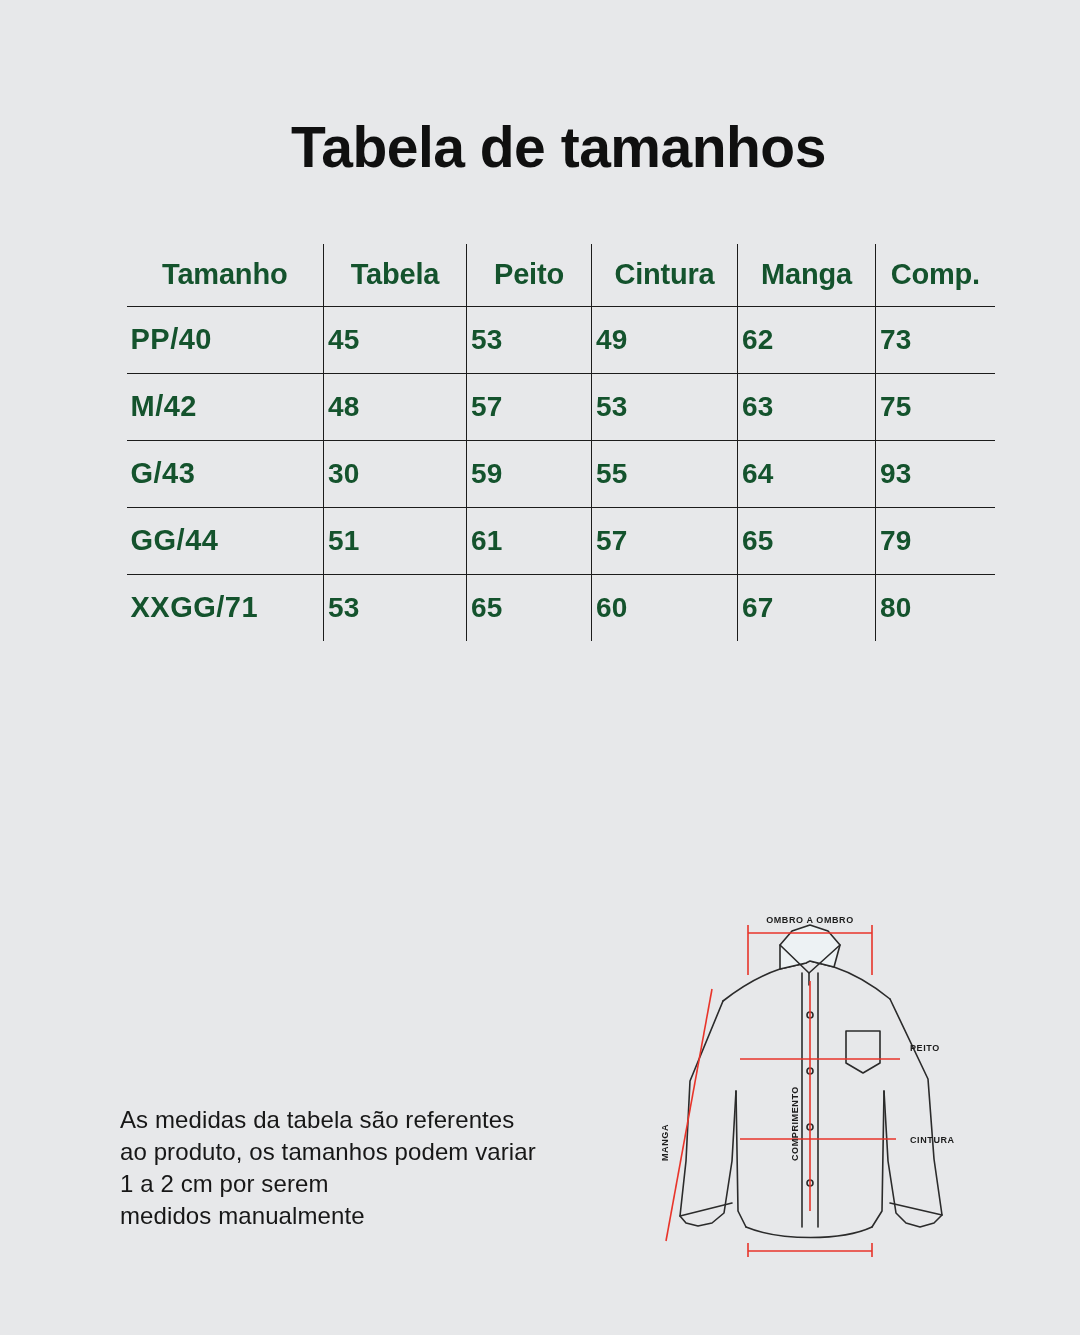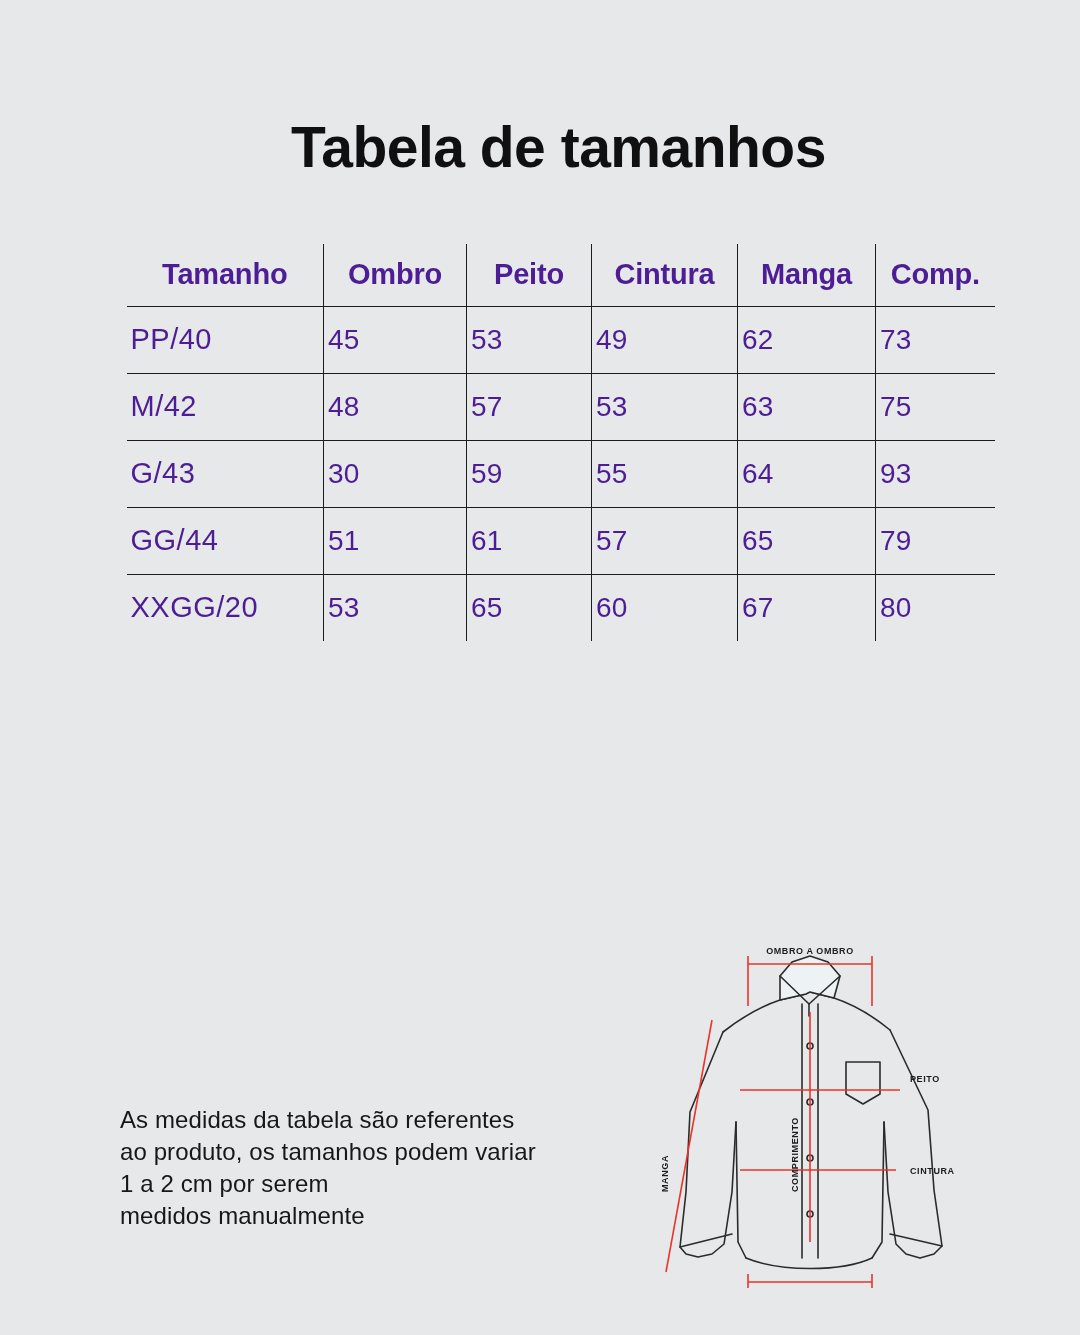--- a/index.html
+++ b/index.html
@@ -55,32 +55,32 @@
     border-collapse: collapse;
     width: 100%;
     table-layout: fixed;
     border: 2px solid #1c1c1c;
     border-radius: 10px;
     overflow: hidden;
   }
   table.size-table th,
   table.size-table td {
     border: 1.6px solid #1c1c1c;
-    color: #4c1d95;
+    color: #14532d;
   }
   table.size-table th {
     font-size: 29px;
     font-weight: 700;
     height: 62px;
     padding: 0 4px;
     letter-spacing: -0.2px;
   }
   table.size-table td {
     font-size: 28px;
-    font-weight: 400;
+    font-weight: 700;
     height: 66px;
     padding: 0 4px;
     letter-spacing: 0.3px;
   }
   table.size-table td.sizecol {
     font-size: 29px;
     letter-spacing: 0.5px;
   }
   
   .table-wrap {
@@ -109,21 +109,21 @@
     line-height: 1.34;
     color: #171717;
     letter-spacing: 0.1px;
     white-space: pre-line;
   }
 
   
   .illustration {
     position: absolute;
     left: 628px;
-    top: 942px;
+    top: 911px;
     width: 420px;
     height: 350px;
   }
   .illustration svg {
     display: block;
     width: 420px;
     height: 350px;
   }
 </style>
 </head>
@@ -141,21 +141,21 @@
         <col class="c-size">
           <col class="c-1">
           <col class="c-2">
           <col class="c-3">
           <col class="c-4">
           <col class="c-5">
       </colgroup>
       <thead>
         <tr>
           <th>Tamanho</th>
-          <th>Ombro</th>
+          <th>Tabela</th>
           <th>Peito</th>
           <th>Cintura</th>
           <th>Manga</th>
           <th>Comp.</th>
         </tr>
       </thead>
       <tbody>
         <tr>
           <td class="sizecol">PP/40</td>
           <td>45</td>
@@ -182,21 +182,21 @@
         </tr>
         <tr>
           <td class="sizecol">GG/44</td>
           <td>51</td>
           <td>61</td>
           <td>57</td>
           <td>65</td>
           <td>79</td>
         </tr>
         <tr>
-          <td class="sizecol">XXGG/20</td>
+          <td class="sizecol">XXGG/71</td>
           <td>53</td>
           <td>65</td>
           <td>60</td>
           <td>67</td>
           <td>80</td>
         </tr>
       </tbody>
     </table>
   </div>
 

